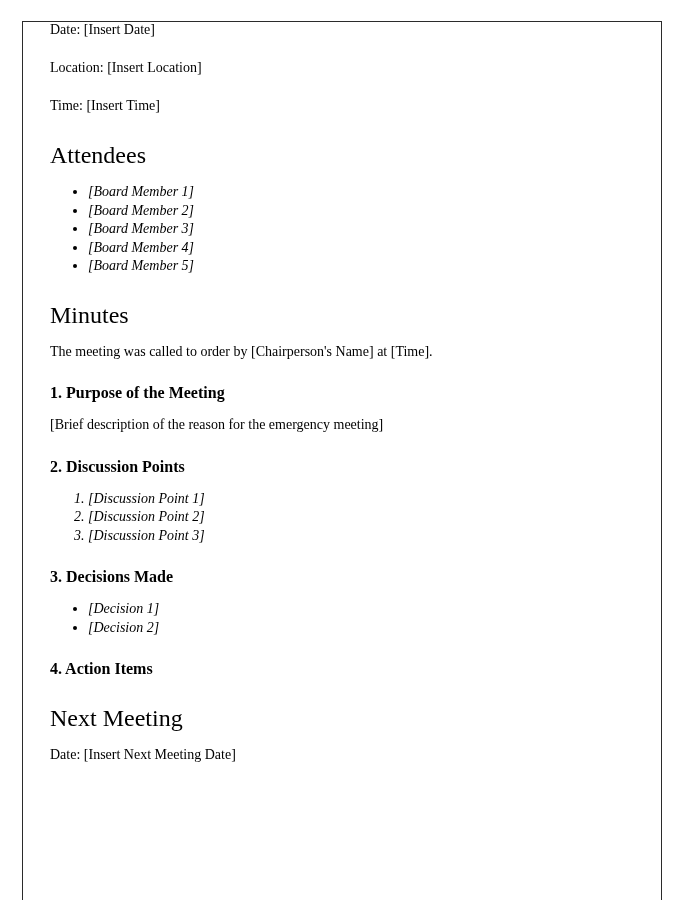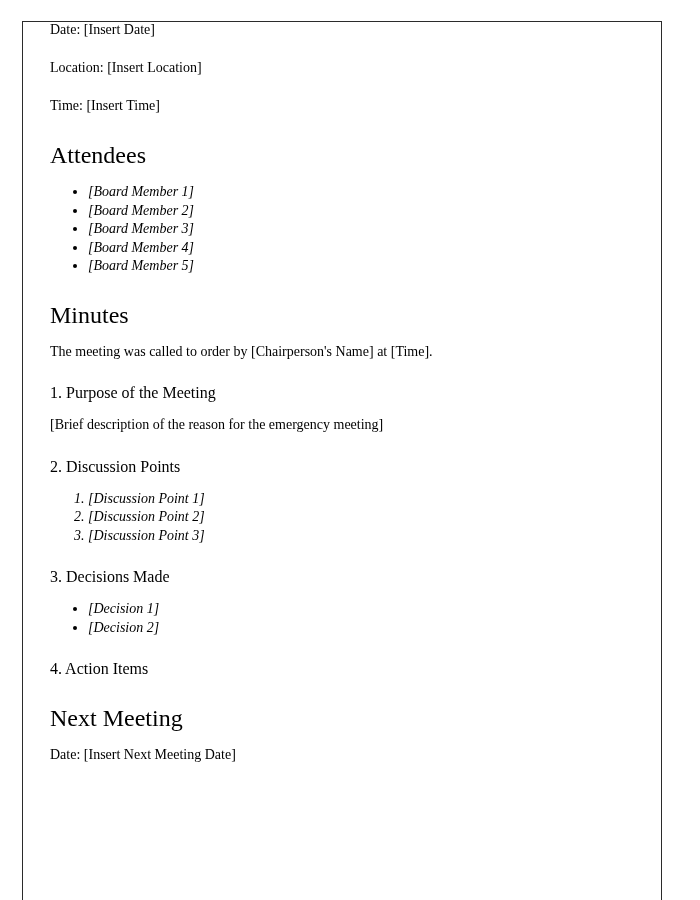--- a/index.html
+++ b/index.html
@@ -46,21 +46,21 @@
 
   h2.section-heading {
     font-size: 24px;
     font-weight: normal;
     line-height: 1.15;
     margin: 26px 0 14px 0;
   }
 
   h3.sub-heading {
     font-size: 16px;
-    font-weight: normal;
+    font-weight: bold;
     line-height: 1.2;
     margin: 22px 0 14px 0;
   }
 
   p.meta-line,
   p.body-text {
     font-size: 14px;
     line-height: 1.3;
     margin: 0 0 20px 0;
   }

